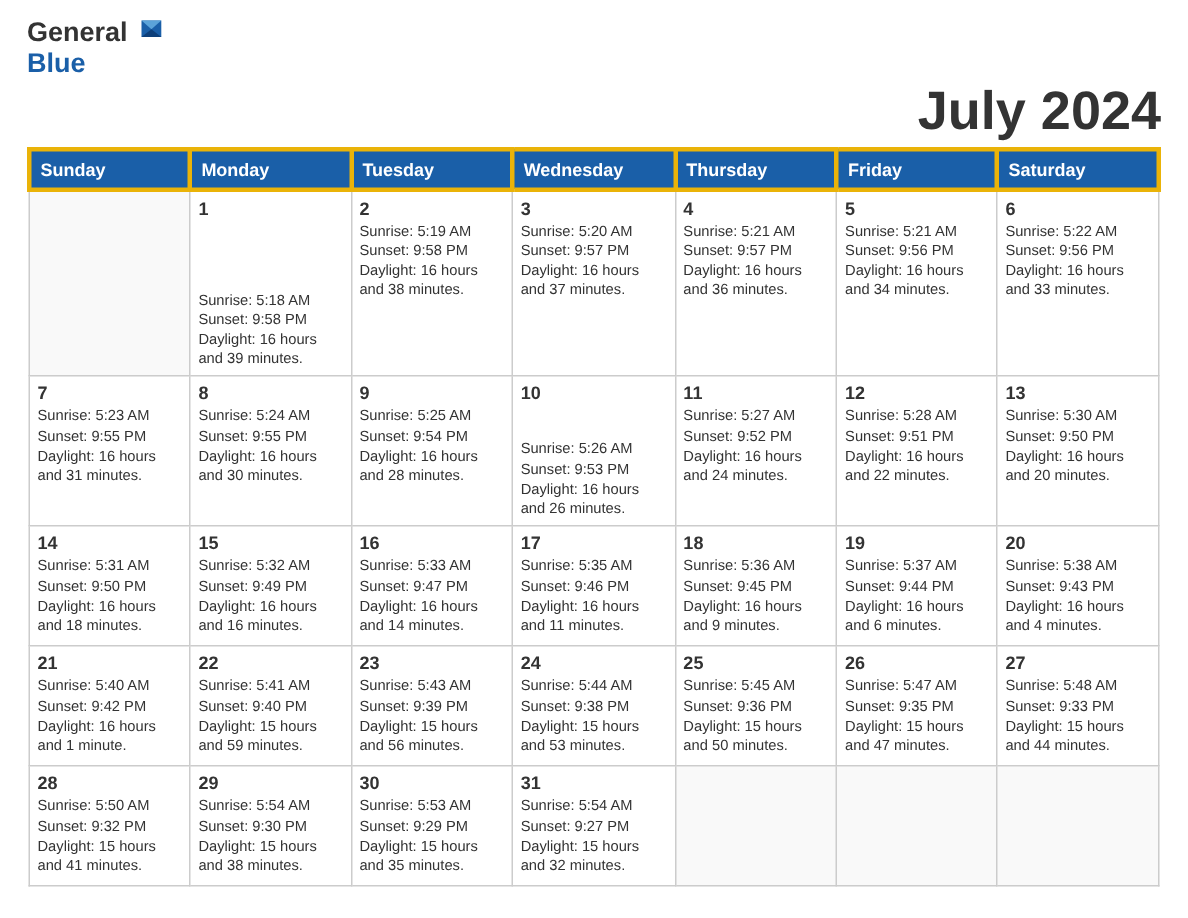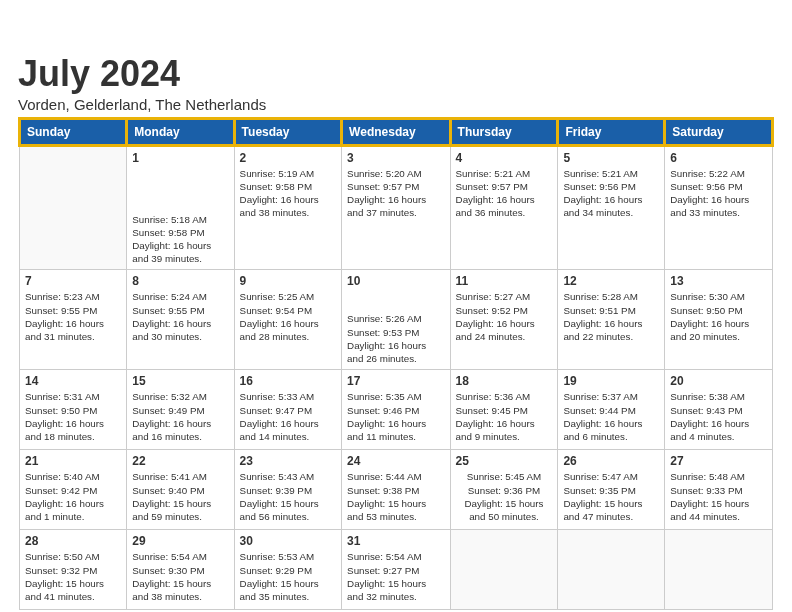--- a/index.html
+++ b/index.html
@@ -19,23 +19,35 @@
     .calendar td { border: 1px solid #ccc; vertical-align: top; padding: 4px 5px; width: 110px; min-height: 80px; height: 80px; color: #333; }
     .day-num { font-weight: bold; font-size: 12px; margin-bottom: 2px; }
     .day-info { font-size: 9.8px; line-height: 1.35; color: #333; }
     .empty { background: #f9f9f9; }
   </style>
 </head>
 <body>
 
 <div class="page">
   <div class="header">
+    <div class="logo">
+      <div class="logo-text">
+        <span class="logo-general">General</span>
+        <svg class="logo-icon" viewBox="0 0 30 30">
+          <polygon points="10,5 28,5 28,20 10,20" fill="#1a5fa8"></polygon>
+          <polygon points="10,5 28,5 19,13" fill="#5ba3d9"></polygon>
+          <polygon points="10,20 28,20 19,13" fill="#0d3f7a"></polygon>
+        </svg>
+      </div>
+      <div>
+        <span class="logo-blue">Blue</span>
+      </div>
+    </div>
     <div class="title-area">
       <div class="month-title">July 2024</div>
-      <div class="location">Vorden, Gelderland, The Netherlands</div>
     </div>
   </div>
 
   <table class="calendar">
     <thead>
       <tr>
         <th>Sunday</th>
         <th>Monday</th>
         <th>Tuesday</th>
         <th>Wednesday</th>
@@ -216,21 +228,21 @@
           </td>
           <td>
             <div class="day-num">24</div>
             <div class="day-info" style="white-space: pre-line;">Sunrise: 5:44 AM
 Sunset: 9:38 PM
 Daylight: 15 hours
 and 53 minutes.</div>
           </td>
           <td>
             <div class="day-num">25</div>
-            <div class="day-info" style="white-space: pre-line; text-align: center;">Sunrise: 5:45 AM
+            <div class="day-info" style="white-space: pre-line;">Sunrise: 5:45 AM
 Sunset: 9:36 PM
 Daylight: 15 hours
 and 50 minutes.</div>
           </td>
           <td>
             <div class="day-num">26</div>
             <div class="day-info" style="white-space: pre-line;">Sunrise: 5:47 AM
 Sunset: 9:35 PM
 Daylight: 15 hours
 and 47 minutes.</div>

